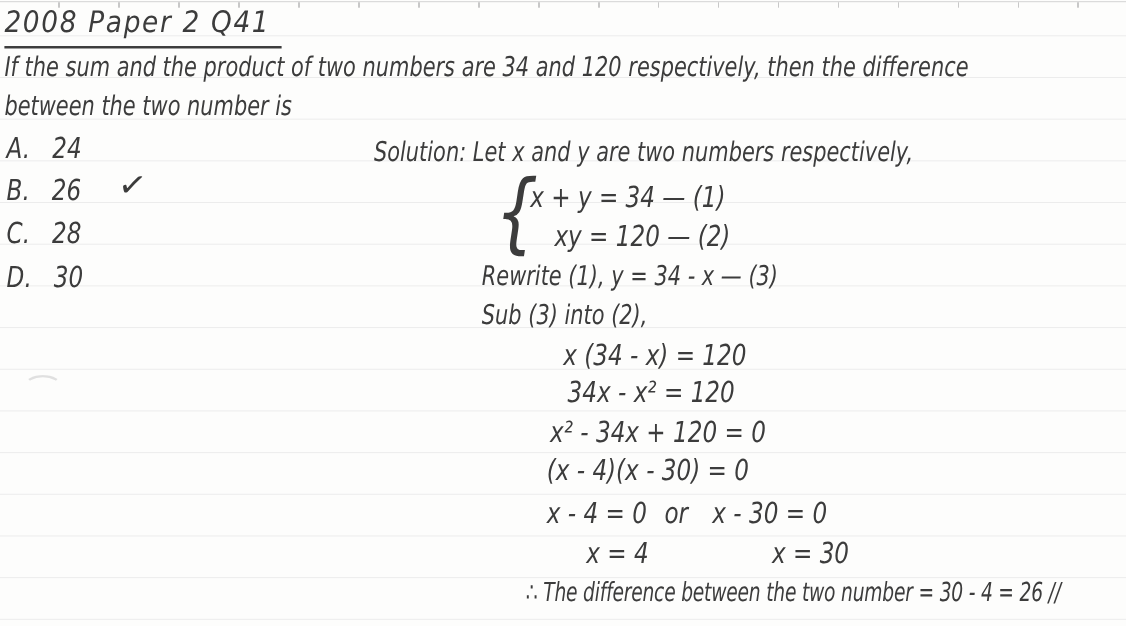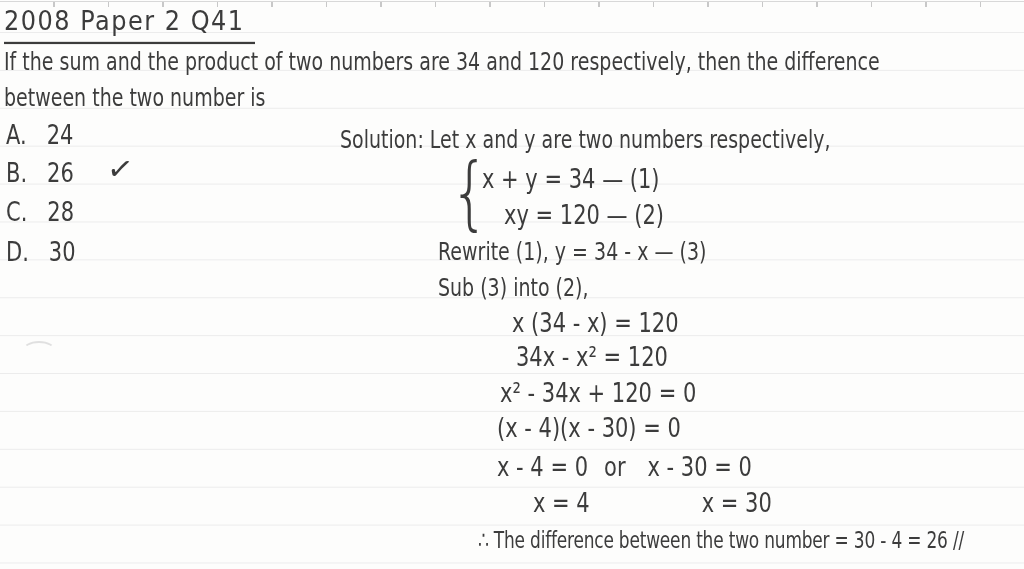--- a/index.html
+++ b/index.html
@@ -6,20 +6,21 @@
   #paper {
     position:relative;
     width:1024px; height:569px;
     background-color:#fdfdfc;
     background-image: linear-gradient(to bottom, transparent 36.9px, #ececec 36.9px, #ececec 37.9px);
     background-size: 100% 37.9px;
     background-position: 0 -4.9px;
     background-repeat: repeat;
     overflow:hidden;
     font-family:"DejaVu Sans", sans-serif;
+    font-style:italic;
   }
   .hw {
     position:absolute;
     color:#3c3c3c;
     white-space:nowrap;
     transform-origin:left top;
     line-height:1.15;
   }
   .top-edge {
     position:absolute; top:1px; left:0; width:100%; height:5px;

